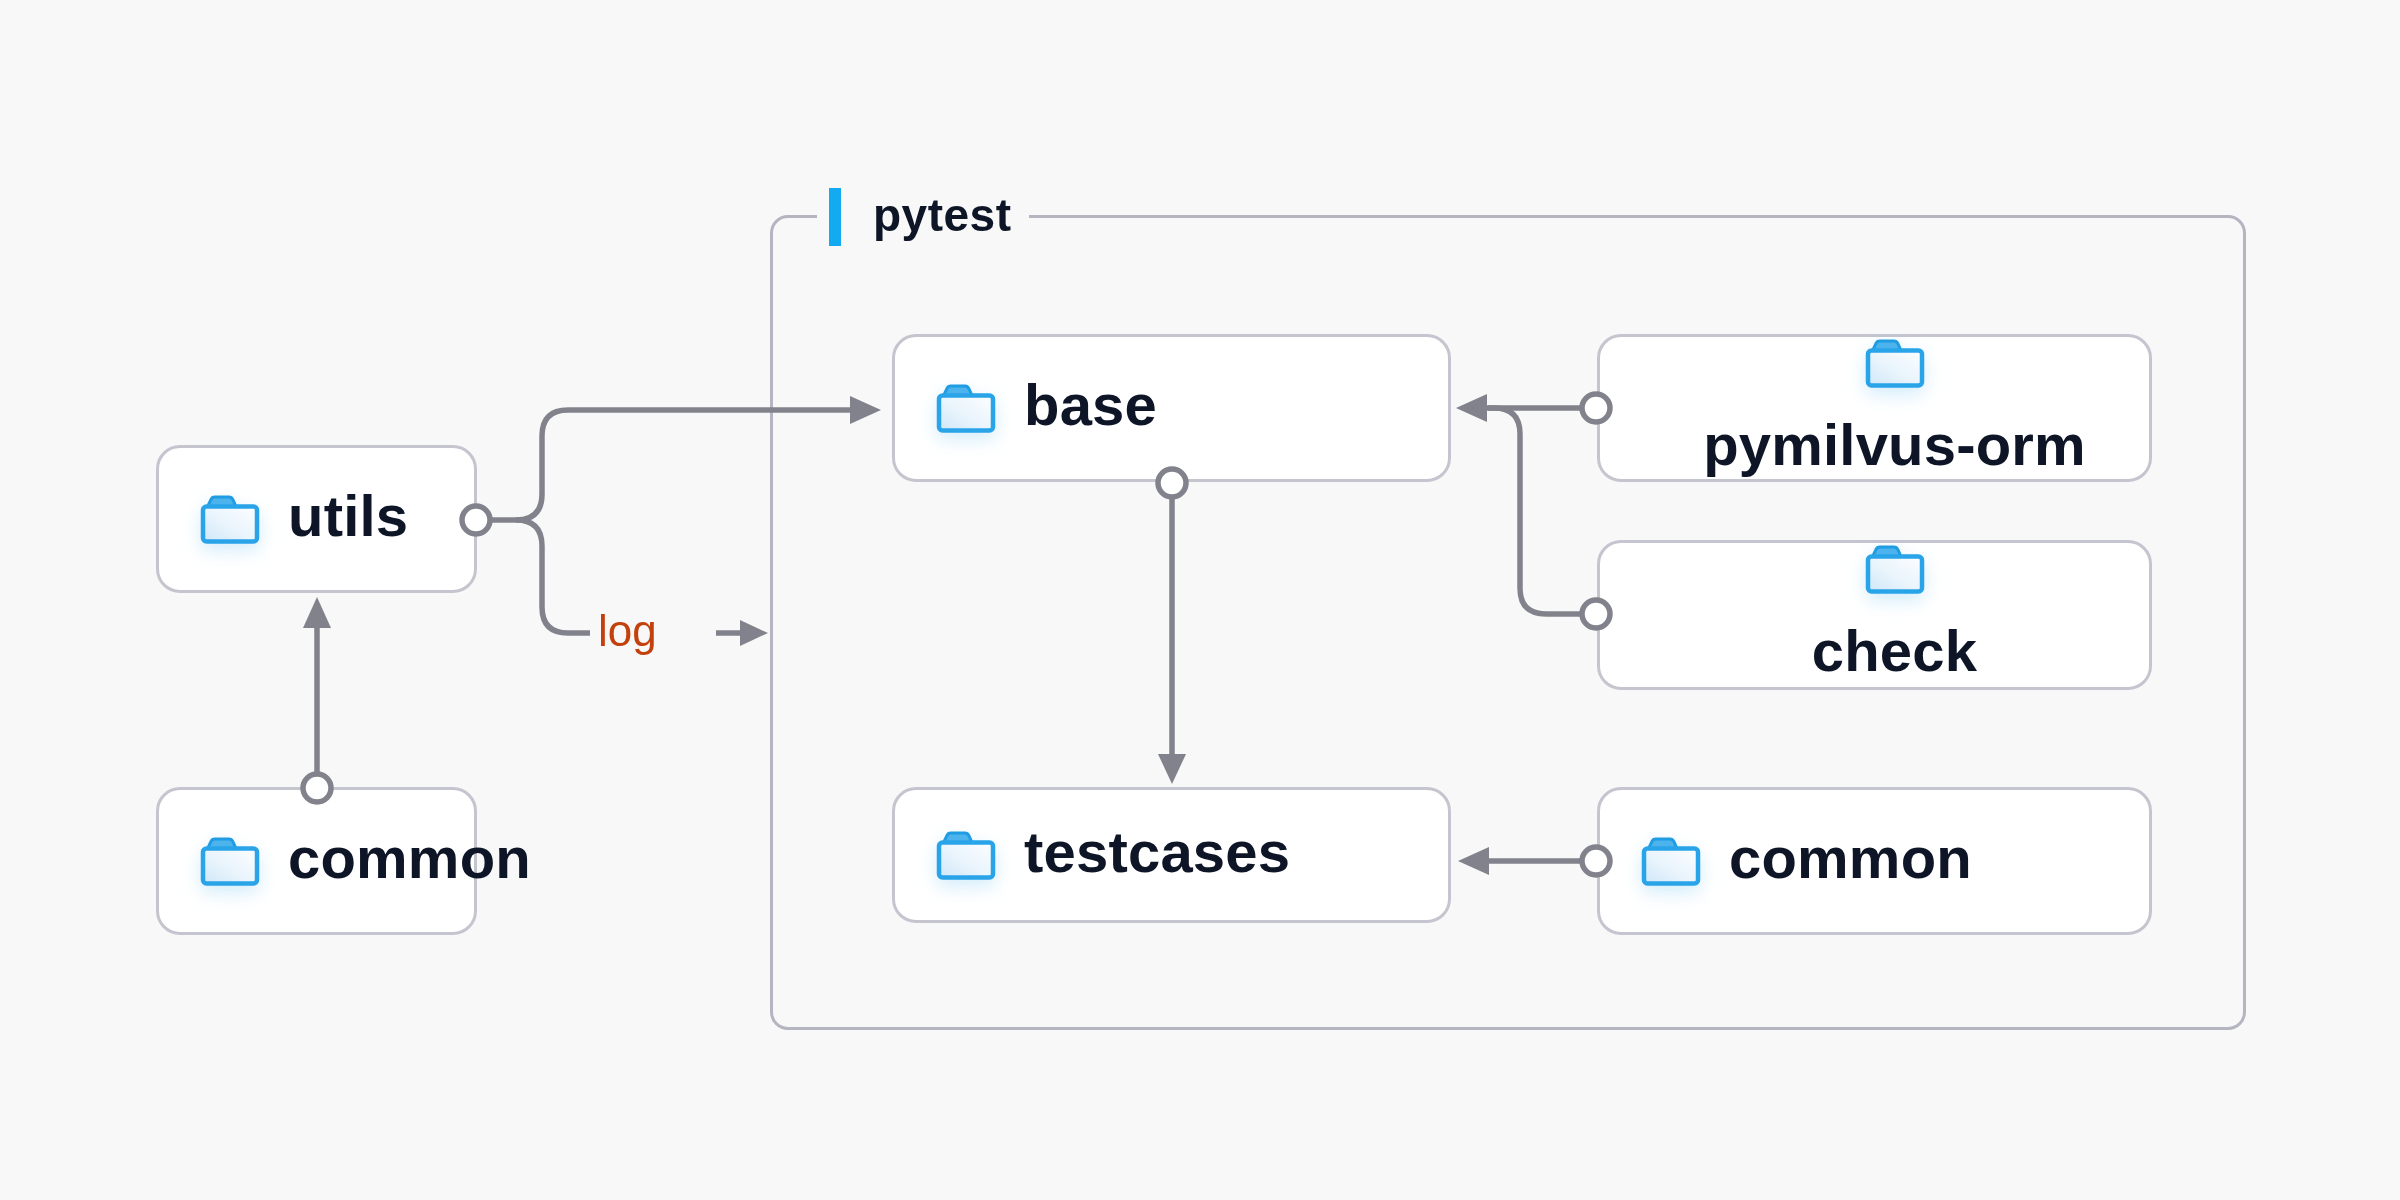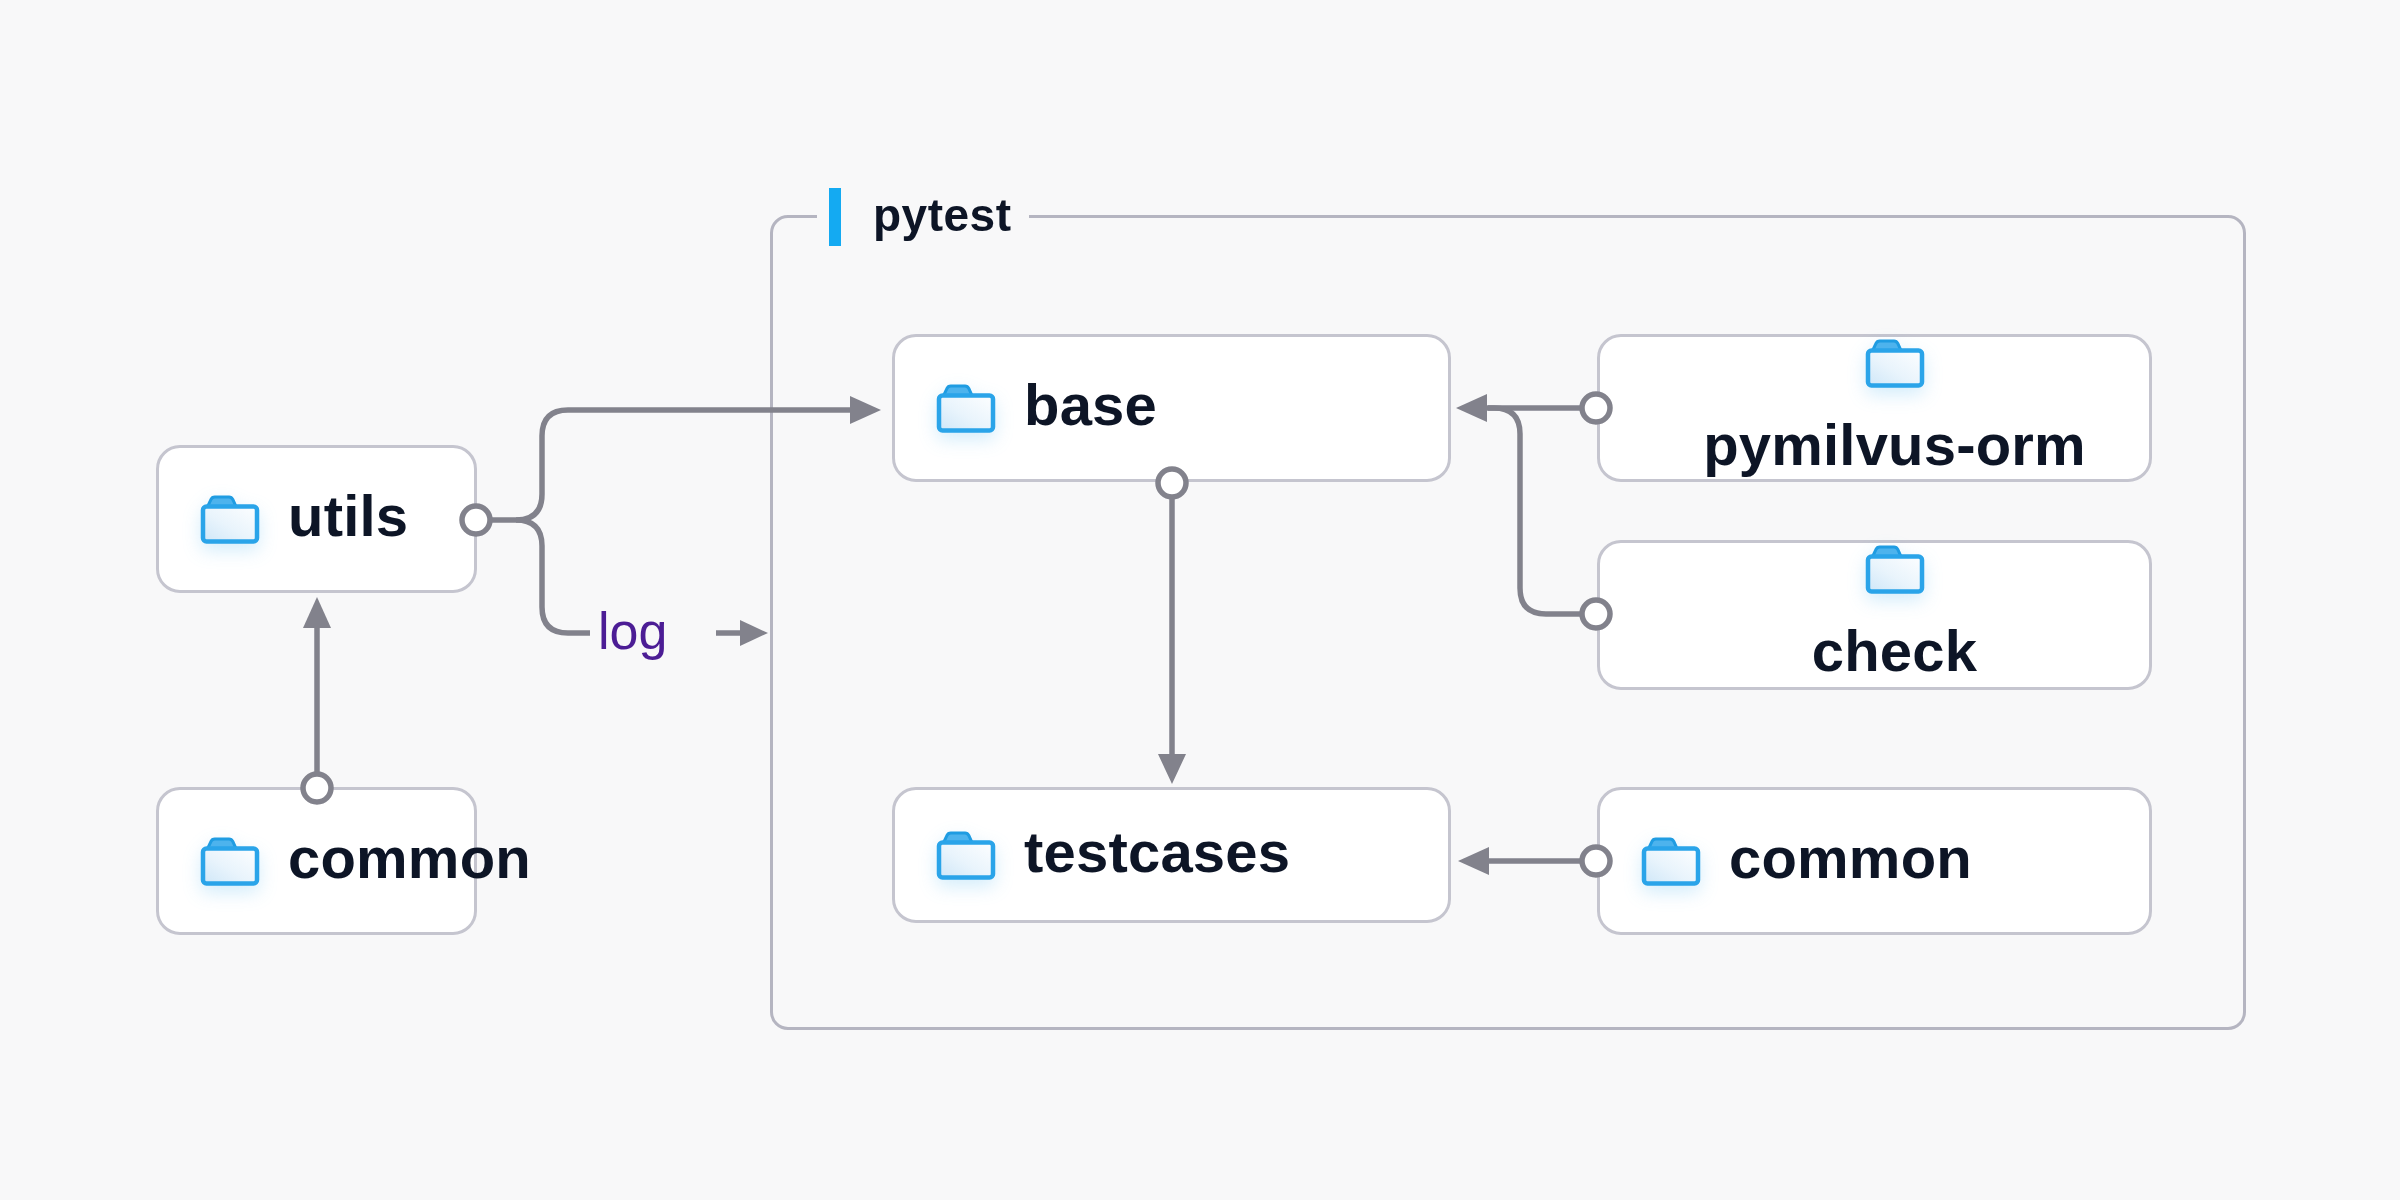--- a/index.html
+++ b/index.html
@@ -51,21 +51,21 @@
 
   
   .edges{position:absolute;left:0;top:0;width:2400px;height:1200px;pointer-events:none;}
   .edge{stroke:#82828c;stroke-width:5.5;fill:none;}
   .arrowhead{fill:#82828c;stroke:none;}
   .port{stroke:#82828c;stroke-width:5.5;fill:#ffffff;}
 
   
   .edge-label{
     position:absolute;left:598px;top:633px;transform:translateY(-54%);
-    font-size:52px;font-weight:500;color:#4c1d95;line-height:1;
+    font-size:44px;font-weight:500;color:#c2410c;line-height:1;
   }
 </style>
 </head>
 <body>
 
 <svg width="0" height="0" style="position:absolute" aria-hidden="true">
   <defs>
     <linearGradient id="folderGrad" x1="0" y1="1" x2="1" y2="0">
       <stop offset="0" stop-color="#cfe7f8"></stop>
       <stop offset="0.45" stop-color="#e9f4fc"></stop>

